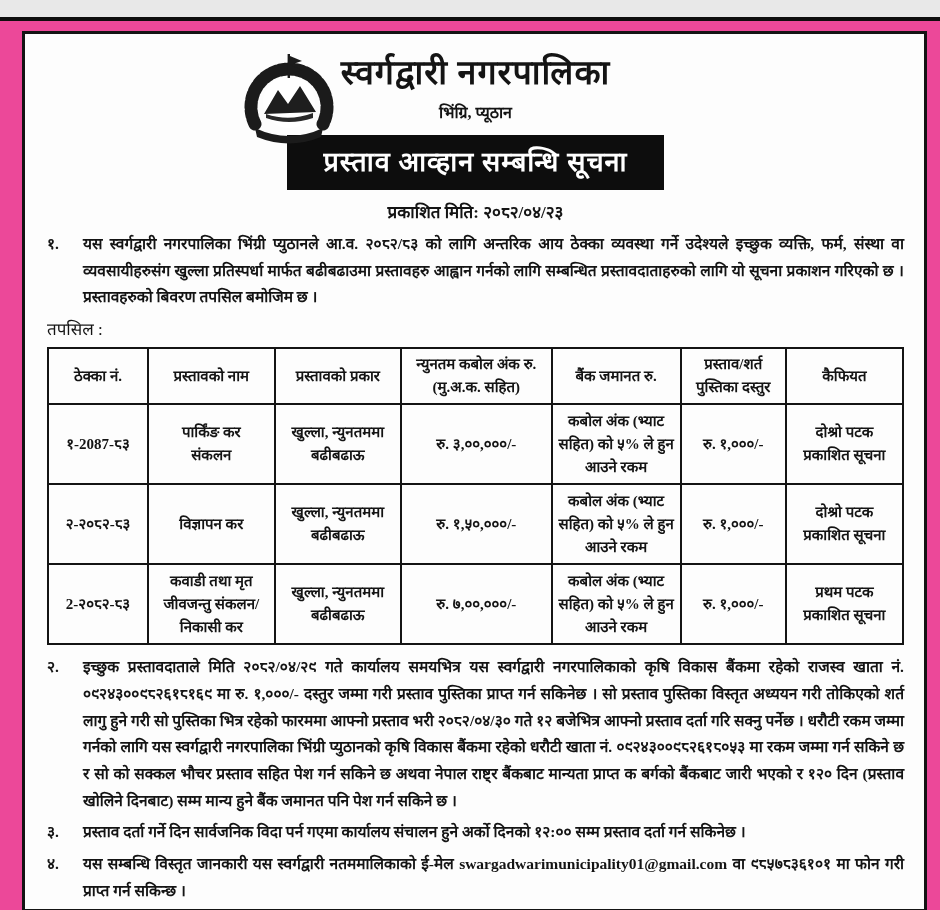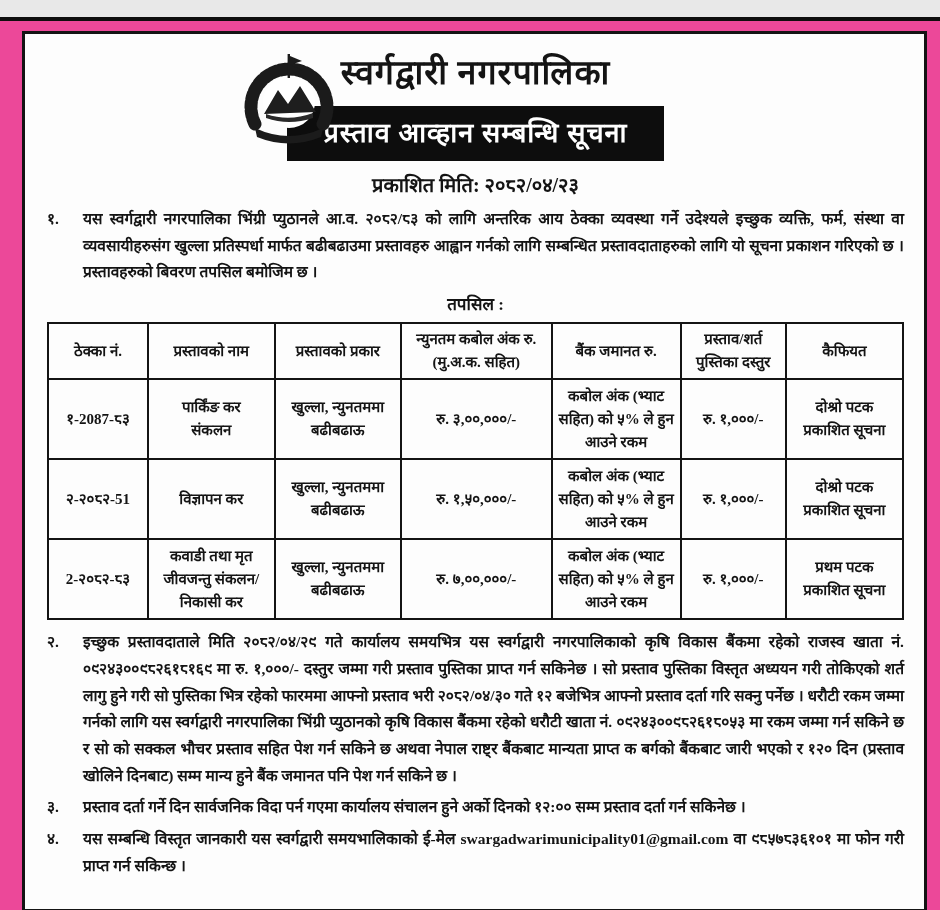--- a/index.html
+++ b/index.html
@@ -17,26 +17,26 @@
   
   .hdr { position:relative; text-align:center; }
   .emblem { position:absolute; left:186px; top:8px; width:112px; height:100px; }
   .muni-name { font-size:34px; font-weight:bold; letter-spacing:1px; padding-top:6px; }
   .office-name { font-size:25px; font-weight:bold; margin-top:8px; }
   .addr { font-size:16px; font-weight:bold; margin-top:7px; }
   .banner {
     width:max-content; margin:12px auto 0; background:#0d0d0d; color:#ffffff;
     font-size:27px; font-weight:bold; padding:7px 36px 11px; letter-spacing:1px;
   }
-  .pub-date { font-size:20px; font-weight:bold; margin-top:10px; }
+  .pub-date { font-size:17px; font-weight:bold; margin-top:10px; }
   
   .item { display:flex; margin-top:8px; font-size:15.5px; font-weight:600; line-height:1.72; }
   .item .num { width:36px; flex:0 0 36px; }
   .item .txt { flex:1; text-align:justify; }
-  .tapasil { text-align:center; font-size:17px; font-weight:bold; margin:6px 0 7px; }
+  .tapasil { font-size:17px; font-weight:normal; margin:6px 0 7px; }
   
   table { width:100%; border-collapse:collapse; border:2px solid #14b8a6; }
   th, td {
     border:2px solid #141414; text-align:center; vertical-align:middle;
     font-size:15px; font-weight:600; padding:4px 5px; line-height:1.55;
   }
   th { white-space:pre-line; height:56px; }
   td { white-space:pre-line; }
   tbody tr { height:80px; }
   .notes { margin-top:9px; }
@@ -59,20 +59,21 @@
         <path d="M25,64 L39,40 L49,54 L61,36 L77,62 Z" fill="#1e1e1e"></path>
         <path d="M27,64 Q50,72 74,63 L74,68 Q50,76 27,68 Z" fill="#2a2a2a"></path>
 
         <rect x="48.6" y="4" width="2.4" height="24" fill="#1b1b1b"></rect>
         <path d="M51,6 L63,11 L51,15 Z" fill="#1b1b1b"></path>
         <path d="M51,15 L63,20 L51,24 Z" fill="#1b1b1b"></path>
 
         <path d="M16,78 Q50,94 84,78 L82,87 Q50,100 18,87 Z" fill="#1b1b1b"></path>
       </svg>
       <div class="muni-name">स्वर्गद्वारी नगरपालिका</div>
+      <div class="addr">भिंग्रि, प्यूठान</div>
       <div class="banner">प्रस्ताव आव्हान सम्बन्धि सूचना</div>
       <div class="pub-date">प्रकाशित मिति: २०८२/०४/२३</div>
     </div>
 
     <div class="item">
       <span class="num">१.</span>
       <span class="txt">यस स्वर्गद्वारी नगरपालिका भिंग्री प्युठानले आ.व. २०८२/८३ को लागि अन्तरिक आय  ठेक्का व्यवस्था गर्ने उदेश्यले इच्छुक व्यक्ति, फर्म, संस्था वा व्यवसायीहरुसंग खुल्ला प्रतिस्पर्धा मार्फत बढीबढाउमा प्रस्तावहरु आह्वान गर्नको लागि सम्बन्धित प्रस्तावदाताहरुको लागि यो  सूचना प्रकाशन गरिएको छ । प्रस्तावहरुको बिवरण तपसिल बमोजिम छ ।</span>
     </div>
 
     <div class="tapasil">तपसिल :</div>
@@ -107,21 +108,21 @@
 संकलन</td>
           <td>खुल्ला, न्युनतममा
 बढीबढाऊ</td>
           <td>रु. ३,००,०००/-</td>
           <td>कबोल अंक (भ्याट सहित) को ५% ले हुन आउने रकम</td>
           <td>रु. १,०००/-</td>
           <td>दोश्रो पटक
 प्रकाशित सूचना</td>
         </tr>
         <tr>
-          <td>२-२०८२-51</td>
+          <td>२-२०८२-८३</td>
           <td>विज्ञापन कर</td>
           <td>खुल्ला, न्युनतममा
 बढीबढाऊ</td>
           <td>रु. १,५०,०००/-</td>
           <td>कबोल अंक (भ्याट सहित) को ५% ले हुन आउने रकम</td>
           <td>रु. १,०००/-</td>
           <td>दोश्रो पटक
 प्रकाशित सूचना</td>
         </tr>
         <tr>
@@ -144,19 +145,19 @@
       <div class="item">
         <span class="num">२.</span>
         <span class="txt">इच्छुक प्रस्तावदाताले मिति २०८२/०४/२९ गते कार्यालय समयभित्र यस स्वर्गद्वारी नगरपालिकाको कृषि विकास बैंकमा रहेको राजस्व खाता नं. ०९२४३००९८२६१८१६९ मा रु. १,०००/- दस्तुर जम्मा गरी प्रस्ताव पुस्तिका प्राप्त गर्न सकिनेछ । सो प्रस्ताव पुस्तिका विस्तृत अध्ययन गरी तोकिएको शर्त लागु हुने गरी सो पुस्तिका भित्र रहेको फारममा आफ्नो प्रस्ताव भरी २०८२/०४/३० गते १२ बजेभित्र आफ्नो प्रस्ताव दर्ता गरि सक्नु पर्नेछ । धरौटी रकम जम्मा गर्नको लागि यस स्वर्गद्वारी नगरपालिका भिंग्री प्युठानको कृषि विकास बैंकमा रहेको धरौटी खाता नं. ०९२४३००९८२६१८०५३ मा रकम जम्मा गर्न सकिने छ र सो को सक्कल भौचर प्रस्ताव सहित पेश गर्न सकिने छ अथवा नेपाल राष्ट्र बैंकबाट मान्यता प्राप्त क बर्गको बैंकबाट जारी भएको र १२० दिन (प्रस्ताव खोलिने दिनबाट) सम्म मान्य हुने बैंक जमानत पनि पेश गर्न सकिने छ ।</span>
       </div>
       <div class="item">
         <span class="num">३.</span>
         <span class="txt">प्रस्ताव दर्ता गर्ने दिन सार्वजनिक विदा पर्न गएमा कार्यालय संचालन हुने अर्को दिनको १२:०० सम्म प्रस्ताव दर्ता गर्न सकिनेछ ।</span>
       </div>
       <div class="item">
         <span class="num">४.</span>
-        <span class="txt"><span>यस सम्बन्धि विस्तृत जानकारी यस स्वर्गद्वारी समयभालिकाको ई-मेल </span><span>swargadwarimunicipality01@gmail.com</span><span> वा ९८५७८३६१०१ मा फोन गरी प्राप्त गर्न सकिन्छ ।</span></span>
+        <span class="txt"><span>यस सम्बन्धि विस्तृत जानकारी यस स्वर्गद्वारी नतममालिकाको ई-मेल </span><span>swargadwarimunicipality01@gmail.com</span><span> वा ९८५७८३६१०१ मा फोन गरी प्राप्त गर्न सकिन्छ ।</span></span>
       </div>
 
     </div>
 
   </div>
 </div>
 
 </body></html>

